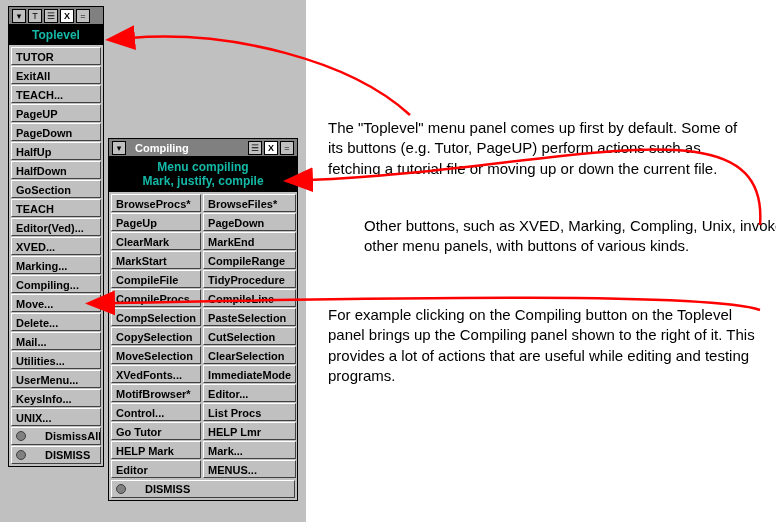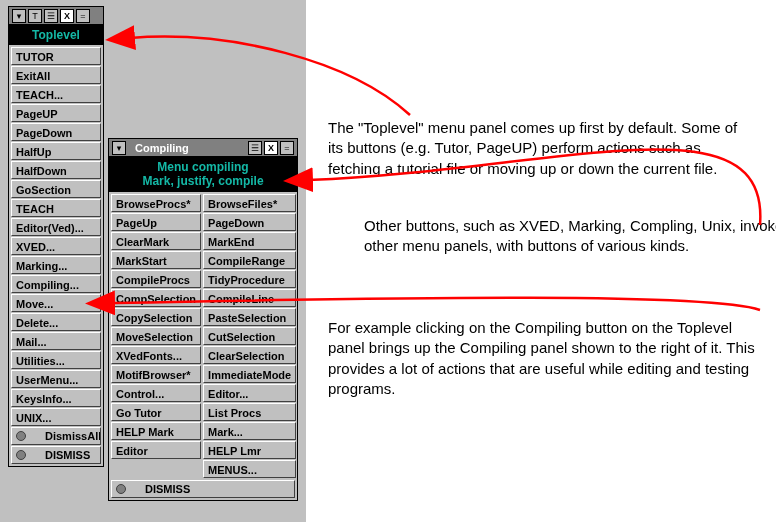--- a/index.html
+++ b/index.html
@@ -164,20 +164,21 @@
   <div class="header-black">
     <div>Menu compiling</div>
     <div>Mark, justify, compile</div>
   </div>
   <div class="two-col">
     <div class="col">
       <div class="menu-btn">BrowseProcs*</div>
       <div class="menu-btn">PageUp</div>
       <div class="menu-btn">ClearMark</div>
       <div class="menu-btn">MarkStart</div>
+      <div class="menu-btn">CompileFile</div>
       <div class="menu-btn">CompileProcs</div>
       <div class="menu-btn">CompSelection</div>
       <div class="menu-btn">CopySelection</div>
       <div class="menu-btn">MoveSelection</div>
       <div class="menu-btn">XVedFonts...</div>
       <div class="menu-btn">MotifBrowser*</div>
       <div class="menu-btn">Control...</div>
       <div class="menu-btn">Go Tutor</div>
       <div class="menu-btn">HELP Mark</div>
       <div class="menu-btn">Editor</div>
@@ -188,36 +189,36 @@
       <div class="menu-btn">MarkEnd</div>
       <div class="menu-btn">CompileRange</div>
       <div class="menu-btn">TidyProcedure</div>
       <div class="menu-btn">CompileLine</div>
       <div class="menu-btn">PasteSelection</div>
       <div class="menu-btn">CutSelection</div>
       <div class="menu-btn">ClearSelection</div>
       <div class="menu-btn">ImmediateMode</div>
       <div class="menu-btn">Editor...</div>
       <div class="menu-btn">List Procs</div>
+      <div class="menu-btn">HELP Lmr</div>
       <div class="menu-btn">Mark...</div>
-      <div class="menu-btn">HELP Lmr</div>
       <div class="menu-btn">MENUS...</div>
     </div>
   </div>
   <div class="btn-col" style="padding-top:0">
     <div class="menu-btn with-dot">
       <span class="dot"></span>
       <span>DISMISS</span>
     </div>
   </div>
 </div>
 
 <div class="explainer" style="left:328px; top:118px; width:420px;">The "Toplevel" menu panel comes up first by default. Some of its buttons (e.g. Tutor, PageUP) perform actions such as fetching a tutorial file or moving up or down the current file.</div>
 <div class="explainer" style="left:328px; top:216px; width:420px;margin-left:36px;">Other buttons, such as XVED, Marking, Compling, Unix, invoke other menu panels, with buttons of various kinds.</div>
-<div class="explainer" style="left:328px; top:318px; width:430px;">For example clicking on the Compiling button on the Toplevel panel brings up the Compiling panel shown to the right of it. This provides a lot of actions that are useful while editing and testing programs.</div>
+<div class="explainer" style="left:328px; top:305px; width:430px;">For example clicking on the Compiling button on the Toplevel panel brings up the Compiling panel shown to the right of it. This provides a lot of actions that are useful while editing and testing programs.</div>
 
 <svg class="arrows">
   <defs>
     <marker id="ah" markerWidth="12" markerHeight="12" refX="2" refY="5" orient="auto">
       <path d="M0,0 L0,10 L12,5 z" fill="red"></path>
     </marker>
   </defs>
   <path d="M410,115 C350,60 230,30 130,38" stroke="red" stroke-width="2.5" fill="none" marker-end="url(#ah)"></path>
   <path d="M760,225 C770,95 560,170 308,180" stroke="red" stroke-width="2.5" fill="none" marker-end="url(#ah)"></path>
   <path d="M760,310 C700,290 300,300 110,303" stroke="red" stroke-width="2.5" fill="none" marker-end="url(#ah)"></path>

